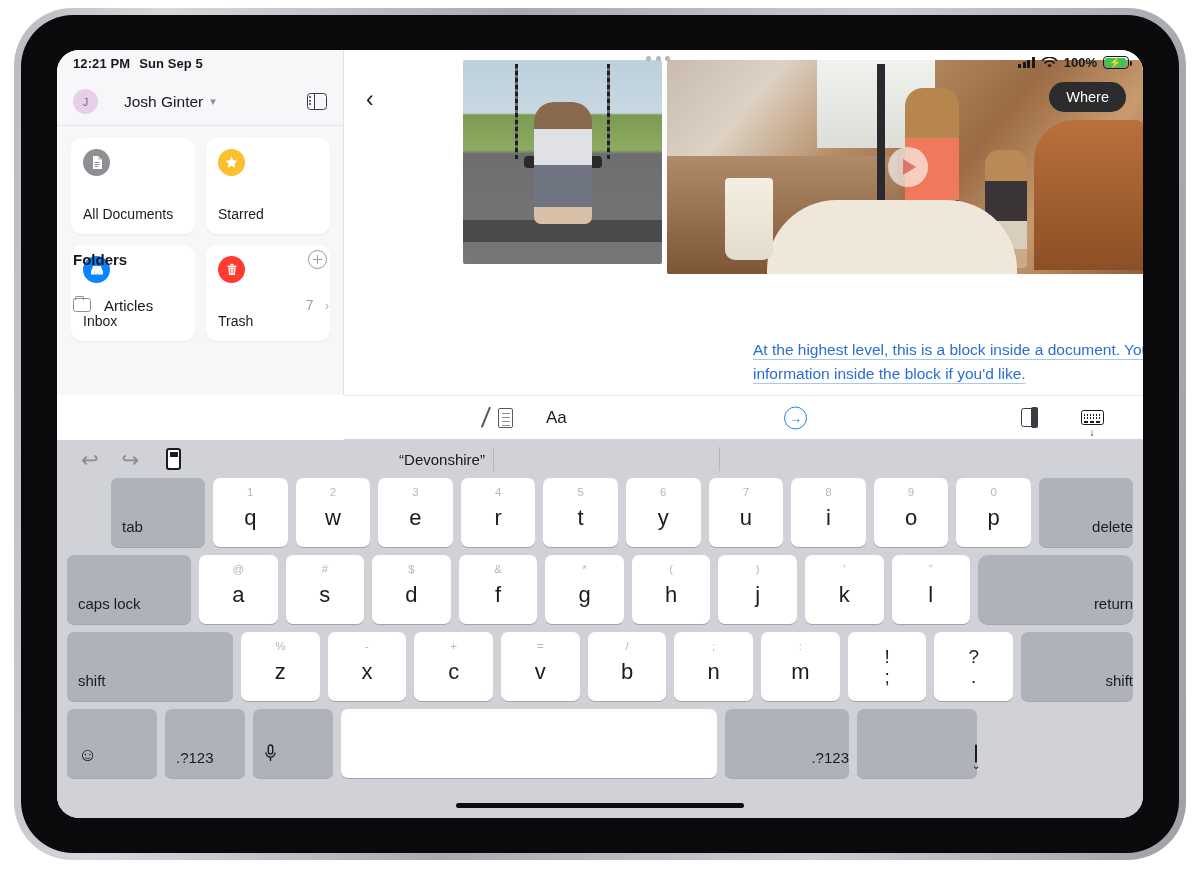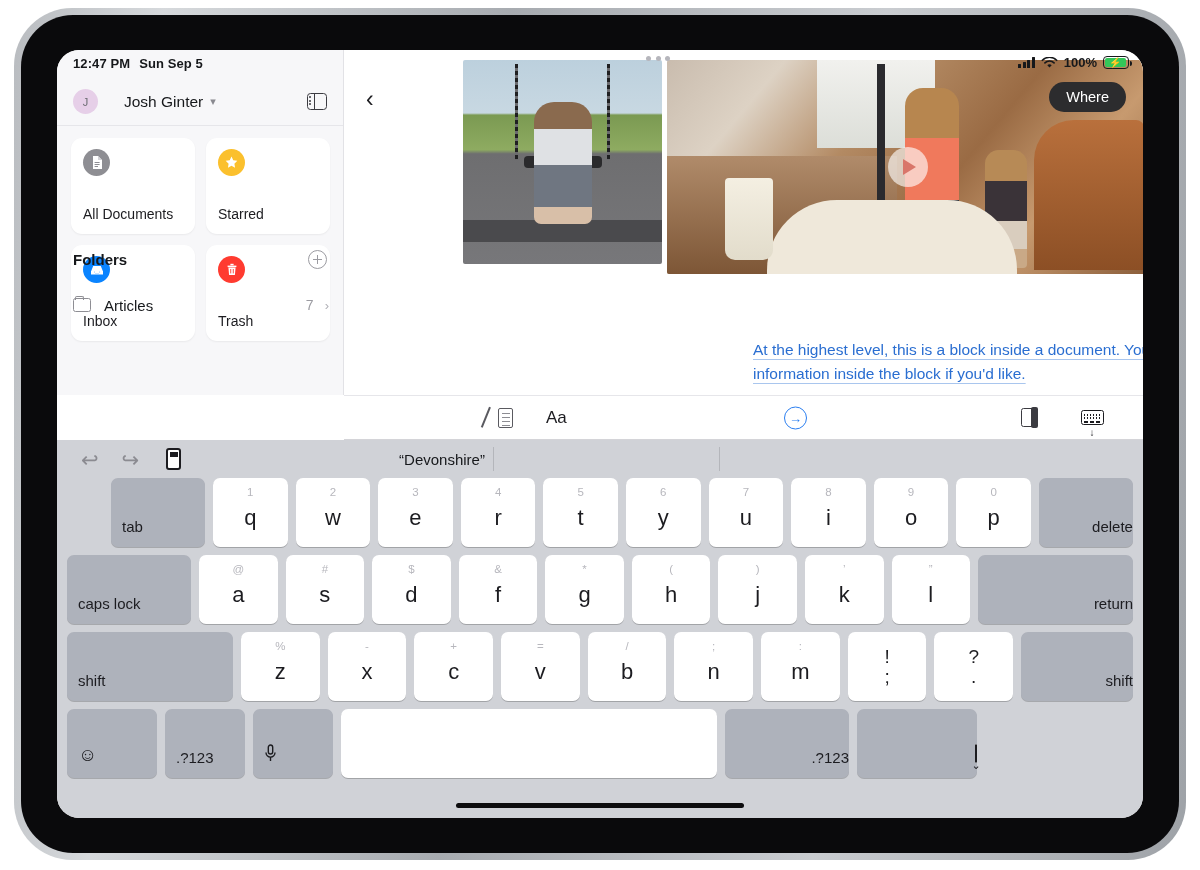--- a/index.html
+++ b/index.html
@@ -255,21 +255,21 @@
   <div class="side-btn" id="btn-volume-up"></div>
   <div class="side-btn" id="btn-volume-down"></div>
   <div class="side-btn" id="btn-power"></div>
 </div>
 <div id="device-bezel"></div>
 
 <div id="screen">
 
   <div id="status-bar">
     <div id="status-left">
-      <span>12:47 PM</span>
+      <span>12:21 PM</span>
       <span>Sun Sep 5</span>
     </div>
     <div id="status-right">
       <span class="bars">
           <i></i>
           <i></i>
           <i></i>
           <i></i>
         </span>
       <svg width="17" height="12" viewBox="0 0 17 12">
@@ -536,21 +536,21 @@
             <span class="main">j</span>
           </div>
           <div class="key" style="flex: 1 1 0px;">
             <span class="hint">’</span>
             <span class="main">k</span>
           </div>
           <div class="key" style="flex: 1 1 0px;">
             <span class="hint">”</span>
             <span class="main">l</span>
           </div>
-          <div class="key mod lbl-br" style="flex: 0 0 155px;">
+          <div class="key mod lbl-br" style="flex: 0 0 155px; border-radius: 10px;">
             <span class="lbl">return</span>
           </div>
         </div>
         <div class="kb-row">
           <div class="key mod lbl-bl" style="flex: 0 0 166px;">
             <span class="lbl">shift</span>
           </div>
           <div class="key" style="flex: 1 1 0px;">
             <span class="hint">%</span>
             <span class="main">z</span>

